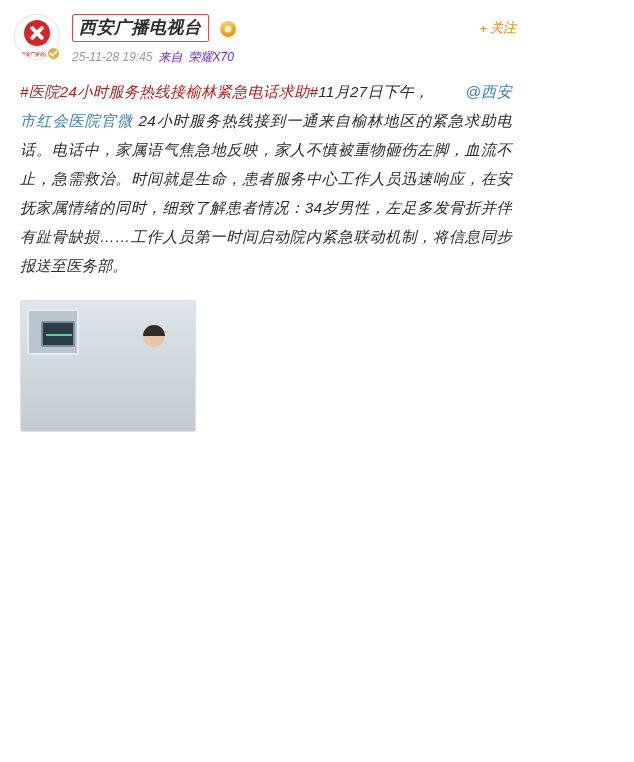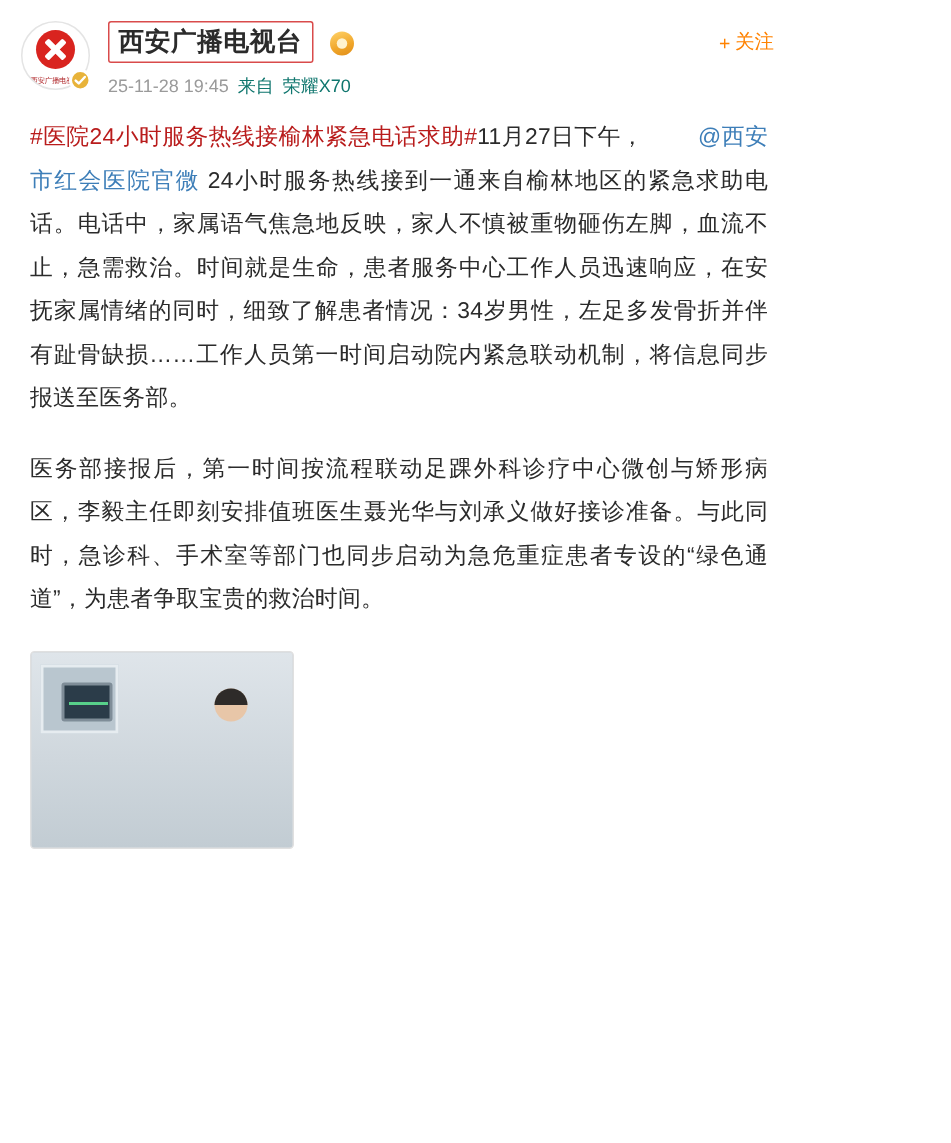--- a/index.html
+++ b/index.html
@@ -8,20 +8,21 @@
     width: 634px; height: 762px;
     background: #ffffff;
     font-family: "Liberation Sans", sans-serif;
   }
   .page {
     position: relative;
     width: 532px;
     height: 762px;
     background: #ffffff;
     overflow: hidden;
+    font-style: italic;
   }
 
   
   .header {
     display: flex;
     align-items: flex-start;
     padding: 12px 14px 6px 14px;
   }
   .avatar-wrap {
     position: relative;
@@ -129,21 +130,21 @@
   }
   .meta-line {
     margin-top: 7px;
     font-size: 12px;
     color: #9a9a9a;
     line-height: 16px;
     display: flex;
     align-items: flex-start;
     gap: 6px;
   }
-  .meta-line .from { color: #0f766e; }
+  .meta-line .from { color: #6d28d9; }
 
   .follow-btn {
     flex: 0 0 auto;
     margin-top: 6px;
     display: inline-flex;
     align-items: center;
     gap: 3px;
     color: #ff8200;
     font-size: 13px;
     line-height: 16px;
@@ -268,21 +269,20 @@
       <span>关注</span>
     </div>
   </div>
 
   <div class="content">
 
     <p class="para">
       <span class="topic">#医院24小时服务热线接榆林紧急电话求助#</span><span>11月27日下午，</span><span class="mention">@西安市红会医院官微</span><span> 24小时服务热线接到一通来自榆林地区的紧急求助电话。电话中，家属语气焦急地反映，家人不慎被重物砸伤左脚，血流不止，急需救治。时间就是生命，患者服务中心工作人员迅速响应，在安抚家属情绪的同时，细致了解患者情况：34岁男性，左足多发骨折并伴有趾骨缺损……工作人员第一时间启动院内紧急联动机制，将信息同步报送至医务部。</span>
     </p>
 
-    <p class="para">医务部接报后，第一时间按流程联动足踝外科诊疗中心微创与矫形病区，李毅主任即刻安排值班医生聂光华与刘承义做好接诊准备。与此同时，急诊科、手术室等部门也同步启动为急危重症患者专设的“绿色通道”，为患者争取宝贵的救治时间。</p>
 
 
   </div>
 
   <div class="photo-wrap">
     <div class="photo">
       <div class="ph-wall"></div>
       <div class="ph-window"></div>
       <div class="ph-monitor"></div>
 

